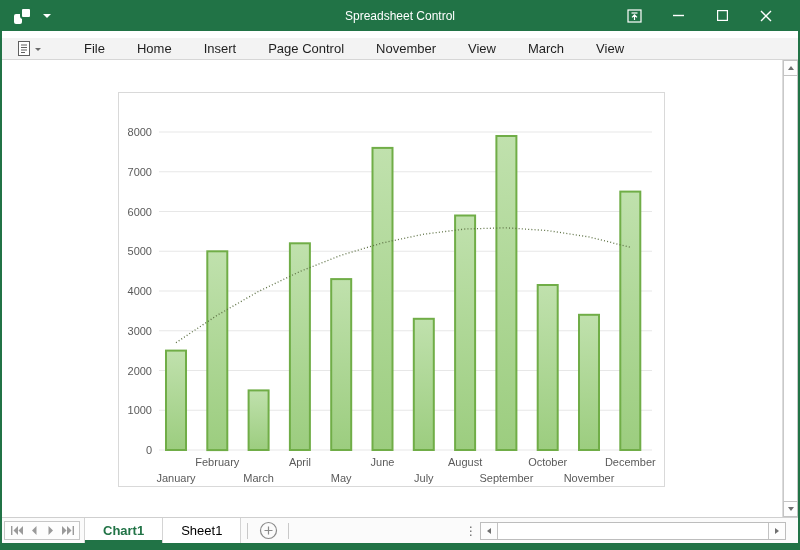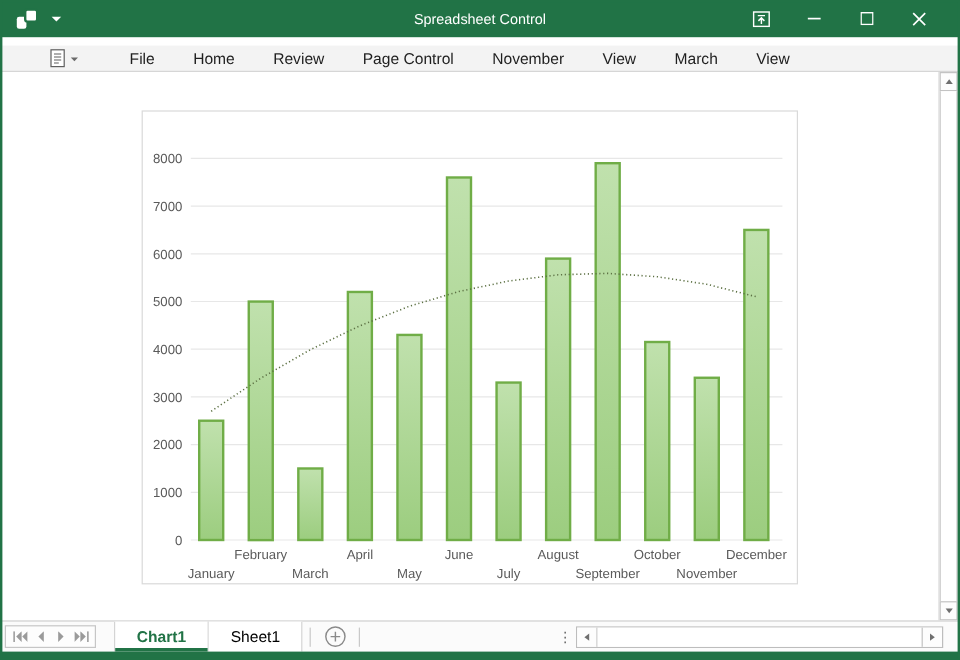--- a/index.html
+++ b/index.html
@@ -17,21 +17,21 @@
   .app-icon .sq-big { position:absolute; left:6px; top:0; width:12px; height:12px; background:#fff;
                       border:2px solid var(--accent,#217346); border-radius:3px; }
   .caret-down-white { width:0; height:0; border-left:4px solid transparent; border-right:4px solid transparent;
                       border-top:4px solid #fff; display:inline-block; }
   .tb-title { flex:1; text-align:center; font-size:12px; color:#fff; }
   .tb-buttons { display:flex; align-items:center; gap:0; width:220px; justify-content:flex-end; padding-right:12px; }
   .tb-btn { width:44px; height:38px; display:flex; align-items:center; justify-content:center; cursor:pointer; }
 
   
   .menubar { position:absolute; left:0; top:38px; width:800px; height:22px; background:#f3f3f3;
-             border-bottom:1px solid #d6d6d6; display:flex; align-items:center; z-index:9;padding-left:24px; }
+             border-bottom:1px solid #d6d6d6; display:flex; align-items:center; z-index:9; }
   .file-icon-btn { display:flex; align-items:center; gap:3px; padding:0 9px 0 16px; height:100%; cursor:pointer; }
   .caret-down-gray { width:0; height:0; border-left:3.5px solid transparent; border-right:3.5px solid transparent;
                      border-top:3.5px solid #6a6a6a; display:inline-block; margin-top:2px; }
   .menu-items { display:flex; align-items:center; height:100%; margin-left:18px; }
   .menu-item { padding:0 16px; font-size:13px; color:#1f1f1f; line-height:21px; cursor:pointer; white-space:nowrap; }
 
   
   .content { position:absolute; left:0; top:60px; width:800px; height:457px; background:#fff; }
   .chart-box { position:absolute; left:118px; top:32px; width:547px; height:395px;
                border:1px solid #d9d9d9; background:#fff; }
@@ -53,21 +53,21 @@
   
   .tabstrip { position:absolute; left:0; top:517px; width:800px; height:26px; background:#fbfbfb;
               border-top:1px solid #cfcfcf; display:flex; align-items:stretch; z-index:9; }
   .nav-group { margin:3px 4px 3px 4px; border:1px solid #c6c6c6; background:#fdfdfd;
                display:flex; align-items:center; padding:0 4px; gap:2px; }
   .nav-btn { width:15px; height:18px; display:flex; align-items:center; justify-content:center; cursor:pointer; }
   .nav-btn svg { fill:#9a9a9a; }
   .sheet-tabs { display:flex; align-items:stretch; }
   .sheet-tab { background:#fff; border-right:1px solid #d4d4d4; padding:0 18px; display:flex; align-items:center;
                font-size:13px; color:#000000; cursor:pointer; position:relative; }
-  .sheet-tab:first-child { border-left:1px solid #d4d4d4;margin-left:11px; }
+  .sheet-tab:first-child { border-left:1px solid #d4d4d4; }
   .sheet-tab.active { color:var(--accent,#217346); font-weight:bold; }
   .sheet-tab.active::after { content:""; position:absolute; left:0; right:0; bottom:0; height:3px; background:var(--accent,#217346); }
   .tab-sep { width:1px; height:16px; background:#c9c9c9; align-self:center; margin:0 6px; }
   .add-sheet { width:28px; display:flex; align-items:center; justify-content:center; cursor:pointer; background:transparent; border:none; }
   .splitter { position:absolute; left:466px; top:0; height:26px; width:10px; display:flex; align-items:center;
               justify-content:center; color:#666; font-size:12px; cursor:col-resize; letter-spacing:0; }
   .hscroll { position:absolute; right:14px; top:4px; width:306px; height:18px; background:#fdfdfd;
              border:1px solid #bdbdbd; display:flex; }
   .hscroll .sb-btn { width:17px; height:100%; background:#fdfdfd; border-right:1px solid #c3c3c3;
                      display:flex; align-items:center; justify-content:center; cursor:pointer; }
@@ -121,21 +121,21 @@
     <div class="file-icon-btn">
       <svg width="16" height="17" viewBox="0 0 16 17">
         <rect x="2.5" y="1.5" width="11" height="14" fill="#fff" stroke="#5f5f5f" stroke-width="1"></rect>
         <path d="M5 5 H11 M5 7.5 H11 M5 10 H11 M5 12.5 H9" stroke="#5f5f5f" stroke-width="1" fill="none"></path>
       </svg>
       <span class="caret-down-gray"></span>
     </div>
     <nav class="menu-items" id="menu-items">
         <span class="menu-item">File</span>
         <span class="menu-item">Home</span>
-        <span class="menu-item">Review</span>
+        <span class="menu-item">Insert</span>
         <span class="menu-item">Page Control</span>
         <span class="menu-item">November</span>
         <span class="menu-item">View</span>
         <span class="menu-item">March</span>
         <span class="menu-item">View</span>
       </nav>
   </div>
 
   <div class="content">
     <div class="chart-box">

